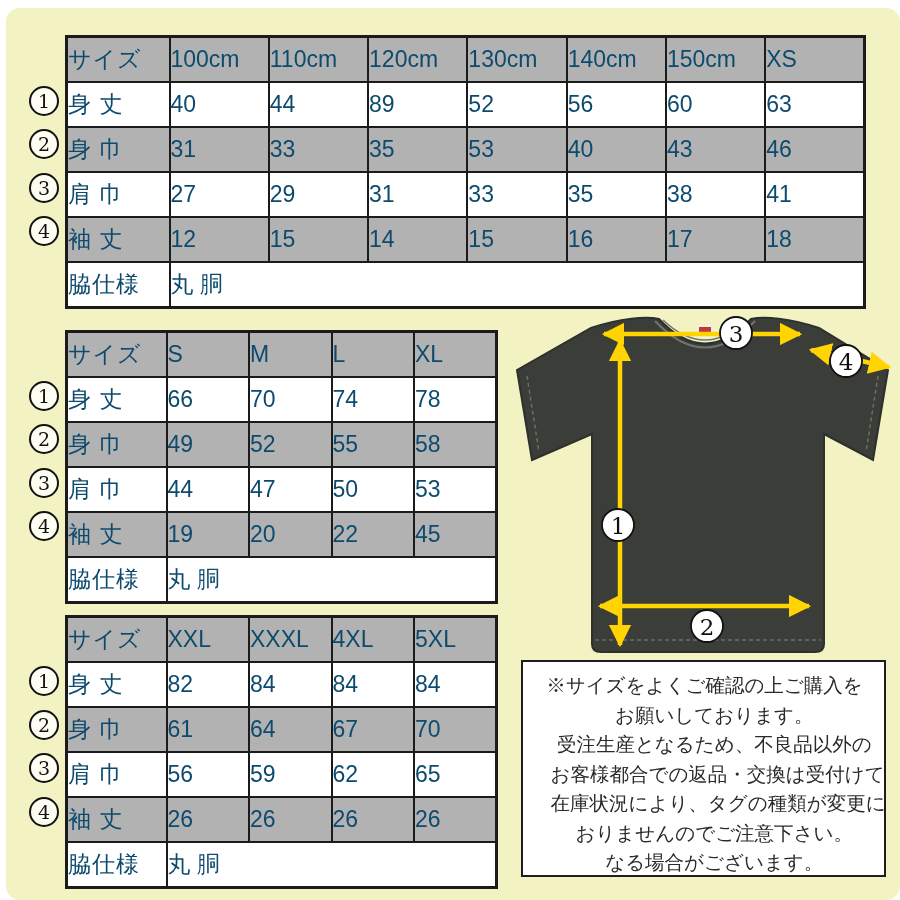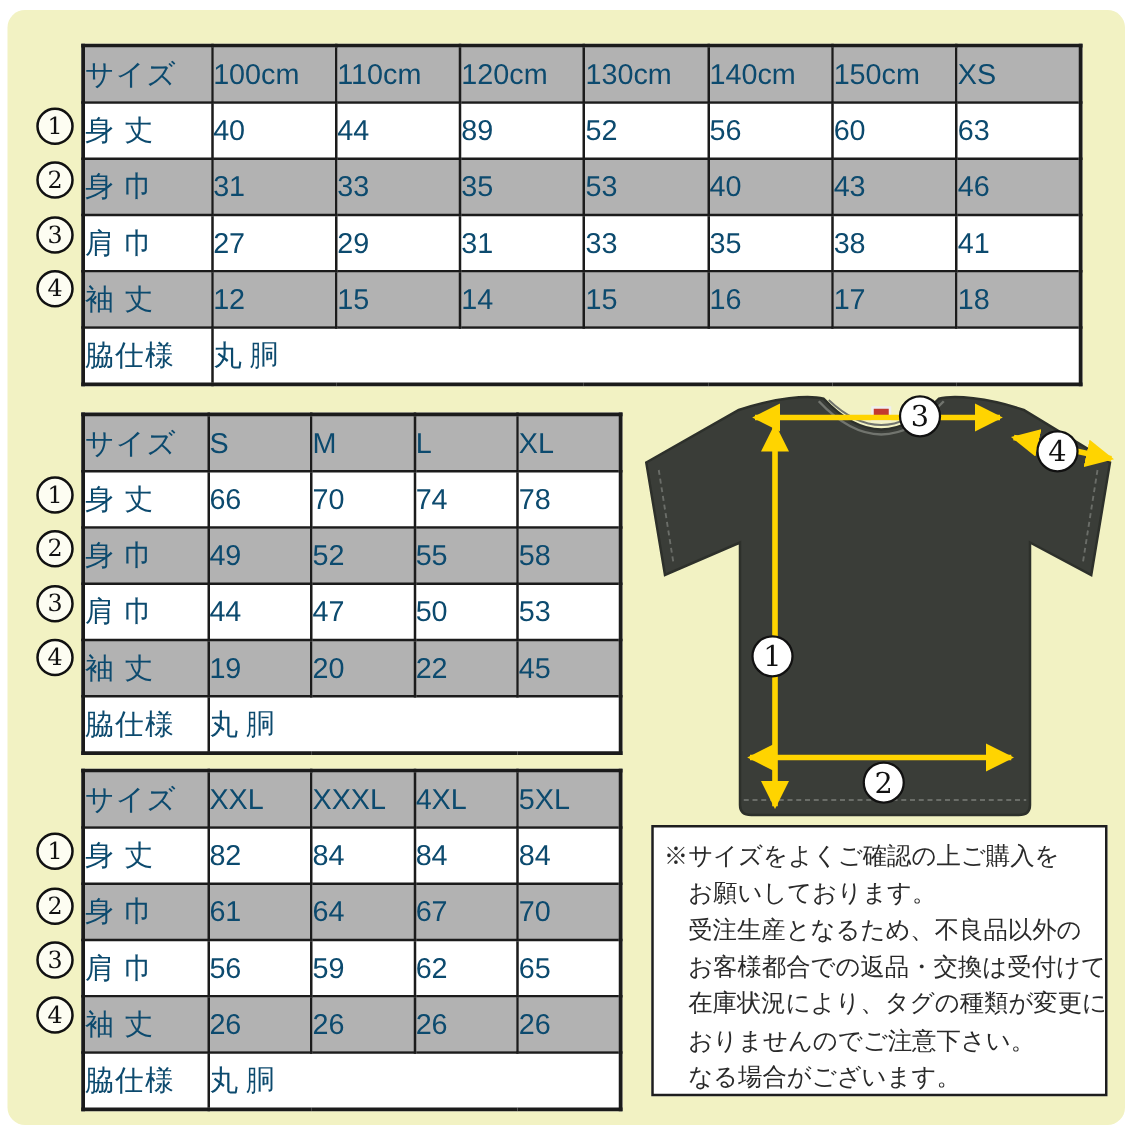--- a/index.html
+++ b/index.html
@@ -22,21 +22,21 @@
   .row-badge{position:absolute;width:26px;height:26px;border:2px solid #111;border-radius:50%;
     background:#fdfdf2;color:#111;font-family:"DejaVu Serif",serif;font-size:19px;line-height:26px;
     text-align:center;left:29px;}
 
   
   #shirt-svg{position:absolute;left:505px;top:312px;}
 
   
   .notice{position:absolute;left:521px;top:660px;width:365px;height:217px;background:#ffffff;
     border:2px solid #1e1e1e;box-sizing:border-box;padding:9px 6px 6px 8px;color:#2a2a2a;
-    font-size:19.5px;line-height:29.5px;}
+    font-size:19.5px;line-height:29.5px;text-align:center;}
   .notice .line{white-space:nowrap;}
   .notice .ind{padding-left:1em;}
 </style>
 </head>
 <body>
 
 <div class="stage">
   <div class="panel"></div>
 
   <table id="table-kids" class="size-table">

